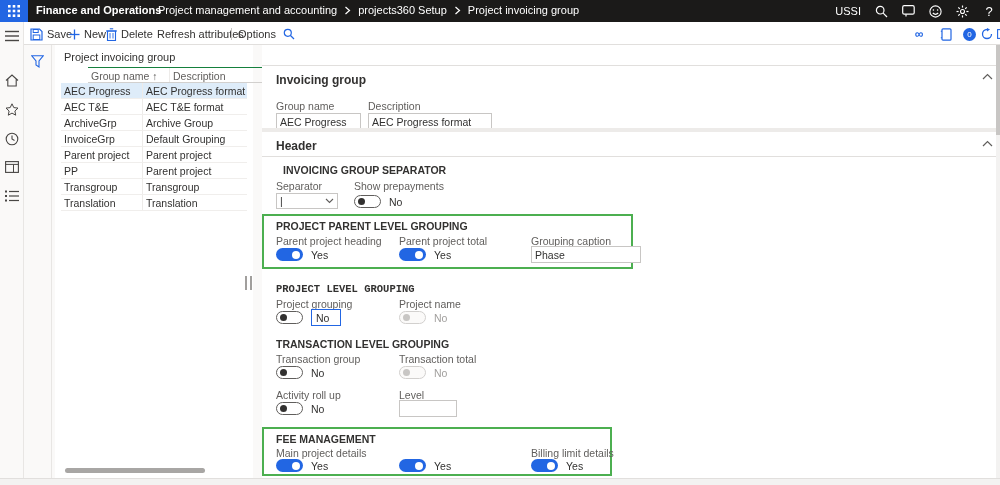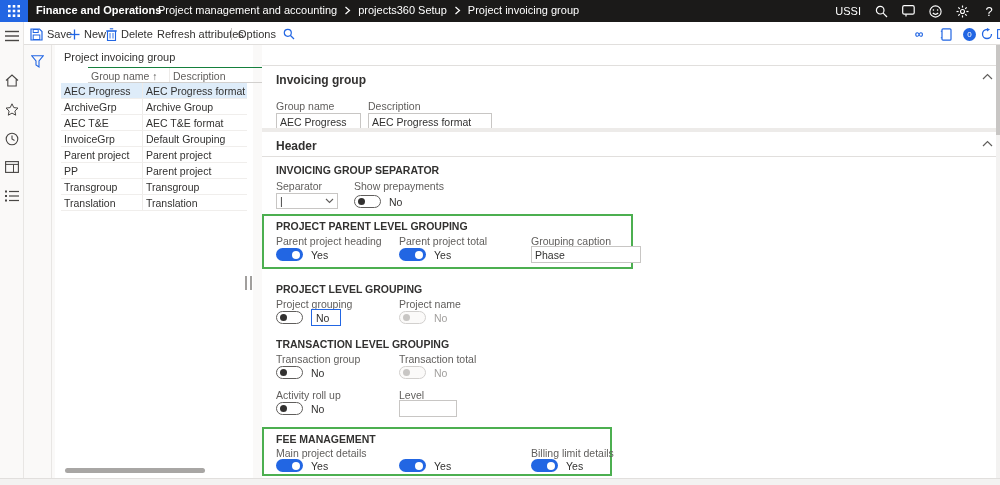--- a/index.html
+++ b/index.html
@@ -281,26 +281,26 @@
       <div class="gh-cell c2">
         <span>Description</span>
       </div>
     </div>
     <div class="grid-rows">
       <div class="grow selected">
         <div class="gcell c1">AEC Progress</div>
         <div class="gcell c2">AEC Progress format</div>
       </div>
       <div class="grow">
+        <div class="gcell c1">AEC T&amp;E</div>
+        <div class="gcell c2">AEC T&amp;E format</div>
+      </div>
+      <div class="grow">
         <div class="gcell c1">ArchiveGrp</div>
         <div class="gcell c2">Archive Group</div>
-      </div>
-      <div class="grow">
-        <div class="gcell c1">AEC T&amp;E</div>
-        <div class="gcell c2">AEC T&amp;E format</div>
       </div>
       <div class="grow">
         <div class="gcell c1">InvoiceGrp</div>
         <div class="gcell c2">Default Grouping</div>
       </div>
       <div class="grow">
         <div class="gcell c1">Parent project</div>
         <div class="gcell c2">Parent project</div>
       </div>
       <div class="grow">
@@ -337,21 +337,21 @@
 
     <div class="sect-band" style="top:83px;"></div>
     <div class="card-title" style="left:14px; top:94px;">Header</div>
     <div class="chev" style="left:720px; top:95px;">
       <svg width="11" height="7" viewBox="0 0 11 7">
           <polyline points="1,6 5.5,1.5 10,6" fill="none" stroke="#605E5C" stroke-width="1.2"></polyline>
         </svg>
     </div>
     <div class="sect-line" style="top:111px;"></div>
 
-    <div class="group-title" style="left:14px; top:119px;">INVOICING GROUP SEPARATOR</div>
+    <div class="group-title" style="left:21px; top:119px;">INVOICING GROUP SEPARATOR</div>
     <div class="flabel" style="left:14px; top:135px;">Separator</div>
     <div class="dropdown" style="left:14px; top:148px; width:62px;">
       <span>|</span>
       <svg width="9" height="6" viewBox="0 0 9 6">
           <polyline points="1,1 4.5,4.5 8,1" fill="none" stroke="#605E5C" stroke-width="1.1"></polyline>
         </svg>
     </div>
     <div class="flabel" style="left:92px; top:135px;">Show prepayments</div>
     <div class="tgroup" style="left:92px; top:150px;">
       <span class="toggle off"></span>
@@ -366,21 +366,21 @@
       <span class="tval">Yes</span>
     </div>
     <div class="flabel" style="left:137px; top:190px;text-align:right;">Parent project total</div>
     <div class="tgroup" style="left:137px; top:203px;">
       <span class="toggle on"></span>
       <span class="tval">Yes</span>
     </div>
     <div class="flabel" style="left:269px; top:190px;">Grouping caption</div>
     <input class="finput" style="left: 269px; top: 201px; width: 110px;" value="Phase">
 
-    <div class="group-title" style="left:14px; top:238px;">PROJECT LEVEL GROUPING</div>
+    <div class="group-title" style="left:14px; top:238px;font-family:Liberation Mono, monospace;">PROJECT LEVEL GROUPING</div>
     <div class="flabel" style="left:14px; top:253px;">Project grouping</div>
     <div class="tgroup" style="left:14px; top:264px;">
       <span class="toggle off"></span>
       <span class="tval focusbox">No</span>
     </div>
     <div class="flabel" style="left:137px; top:253px;">Project name</div>
     <div class="tgroup" style="left:137px; top:266px;">
       <span class="toggle dis"></span>
       <span class="tval gray">No</span>
     </div>

